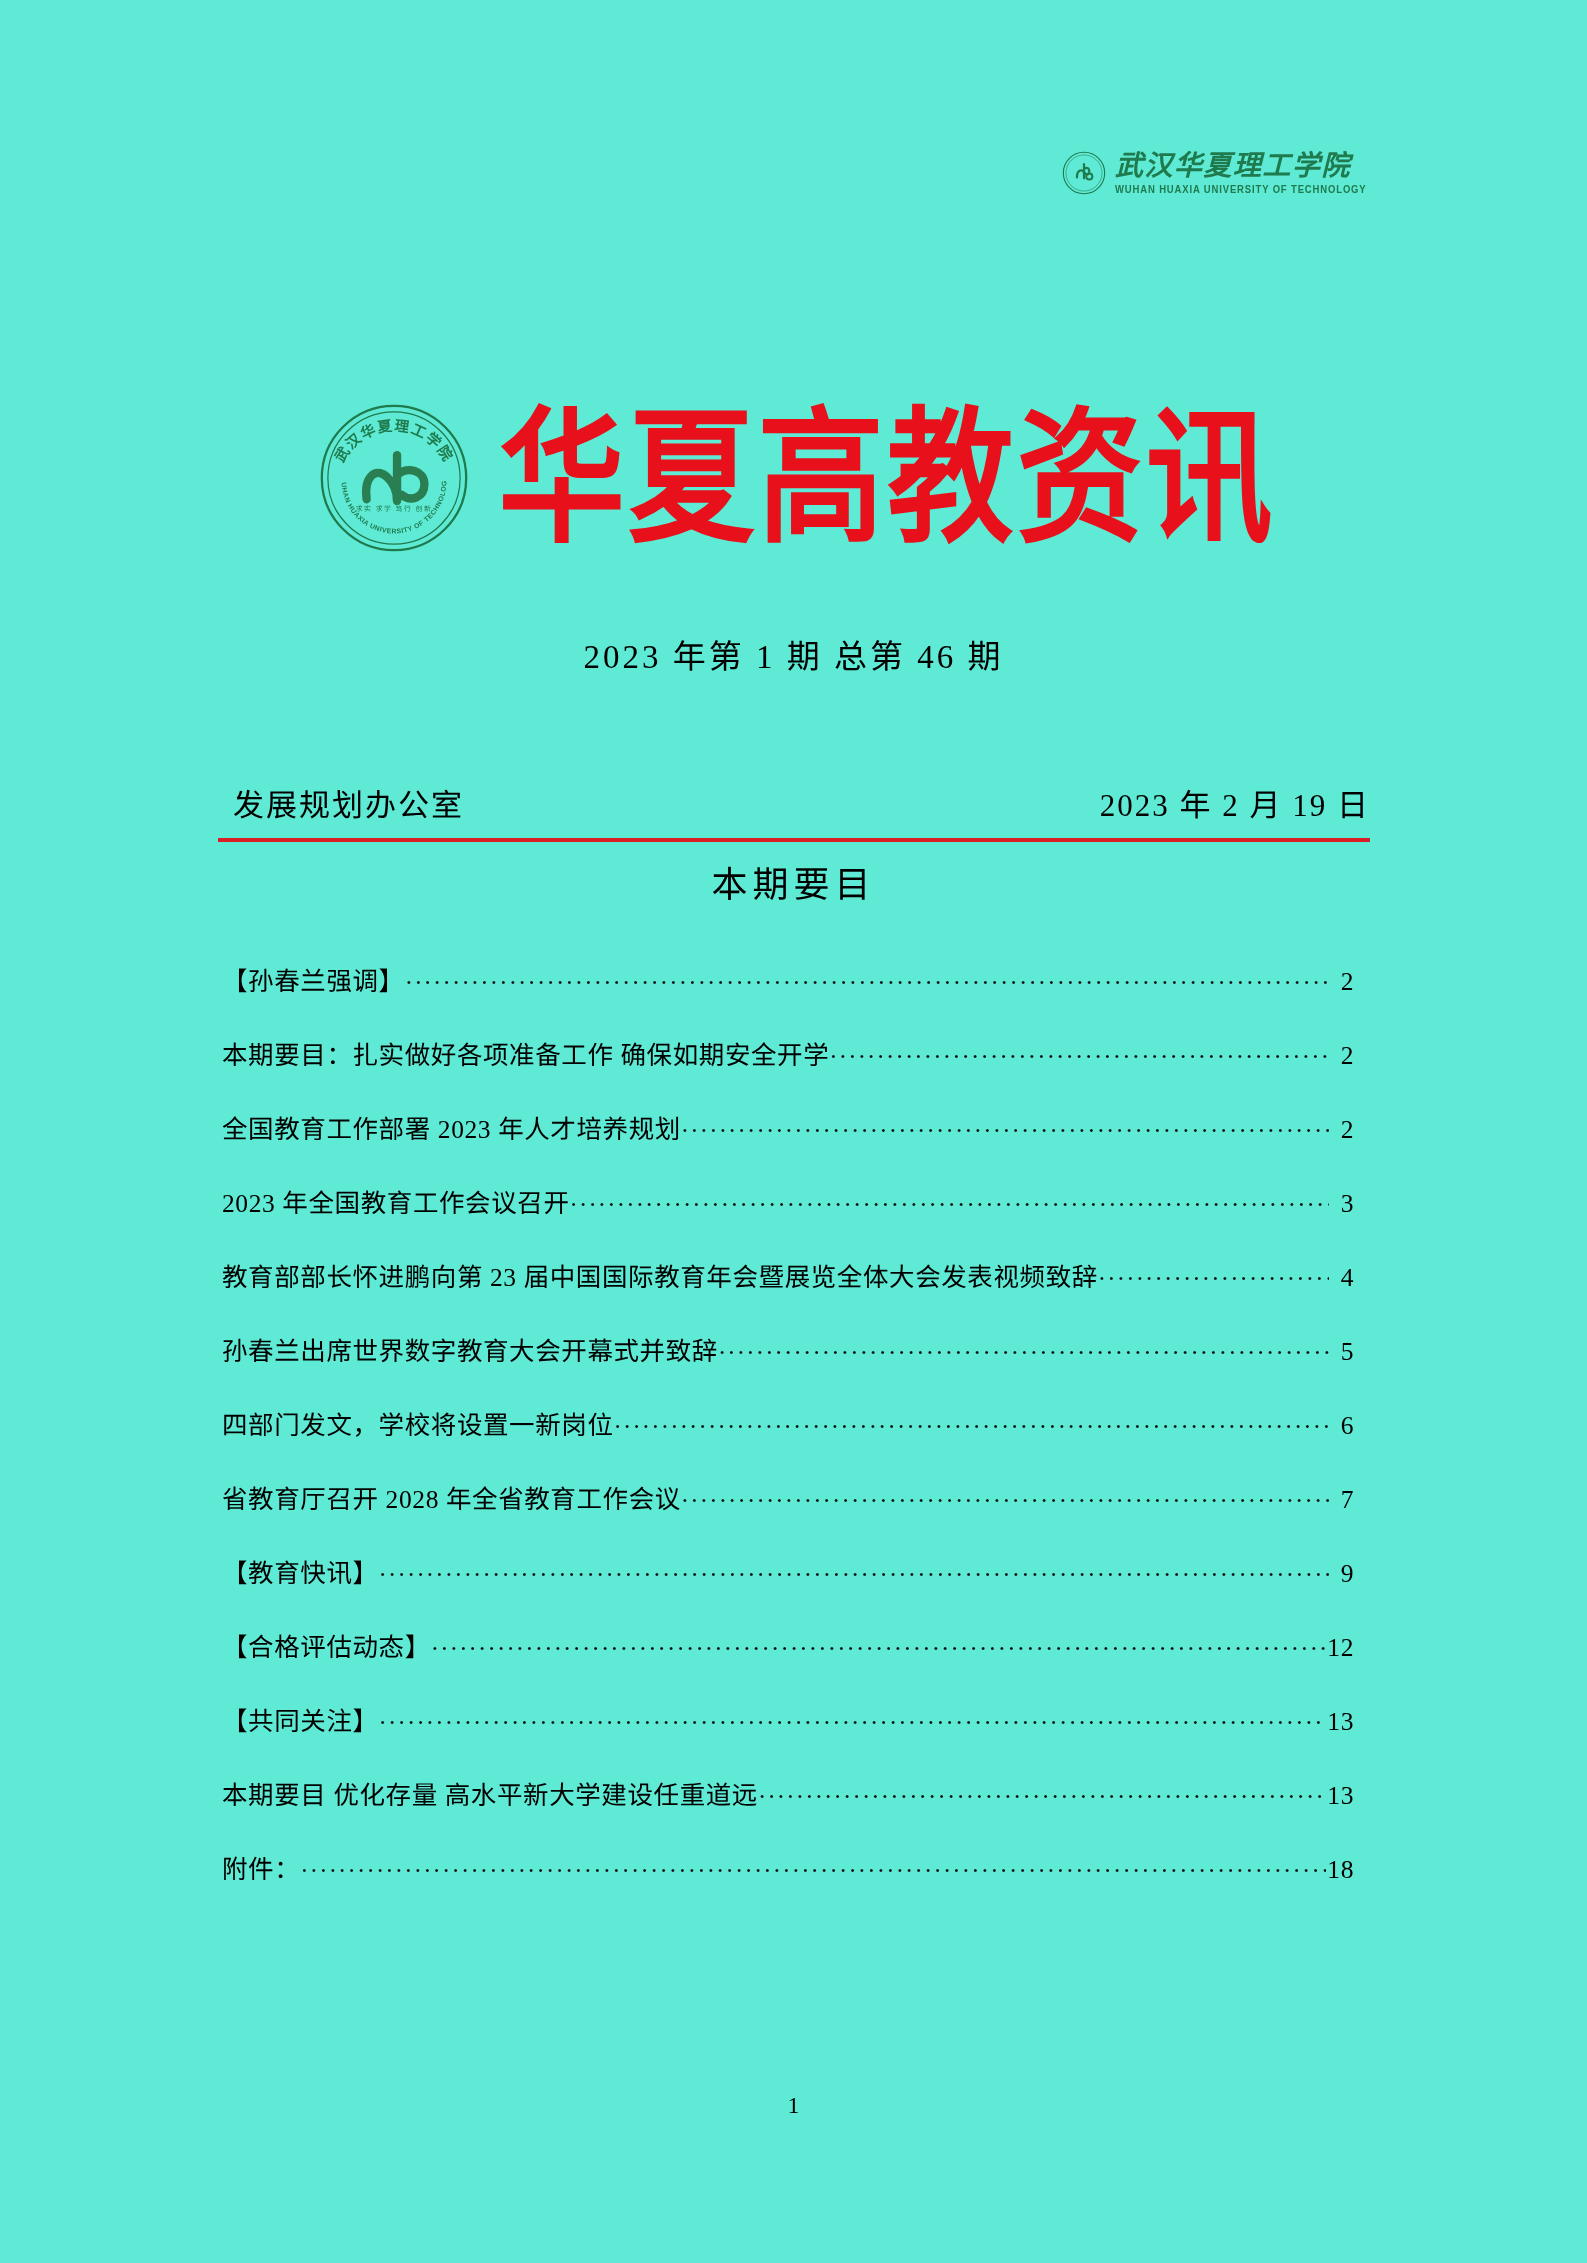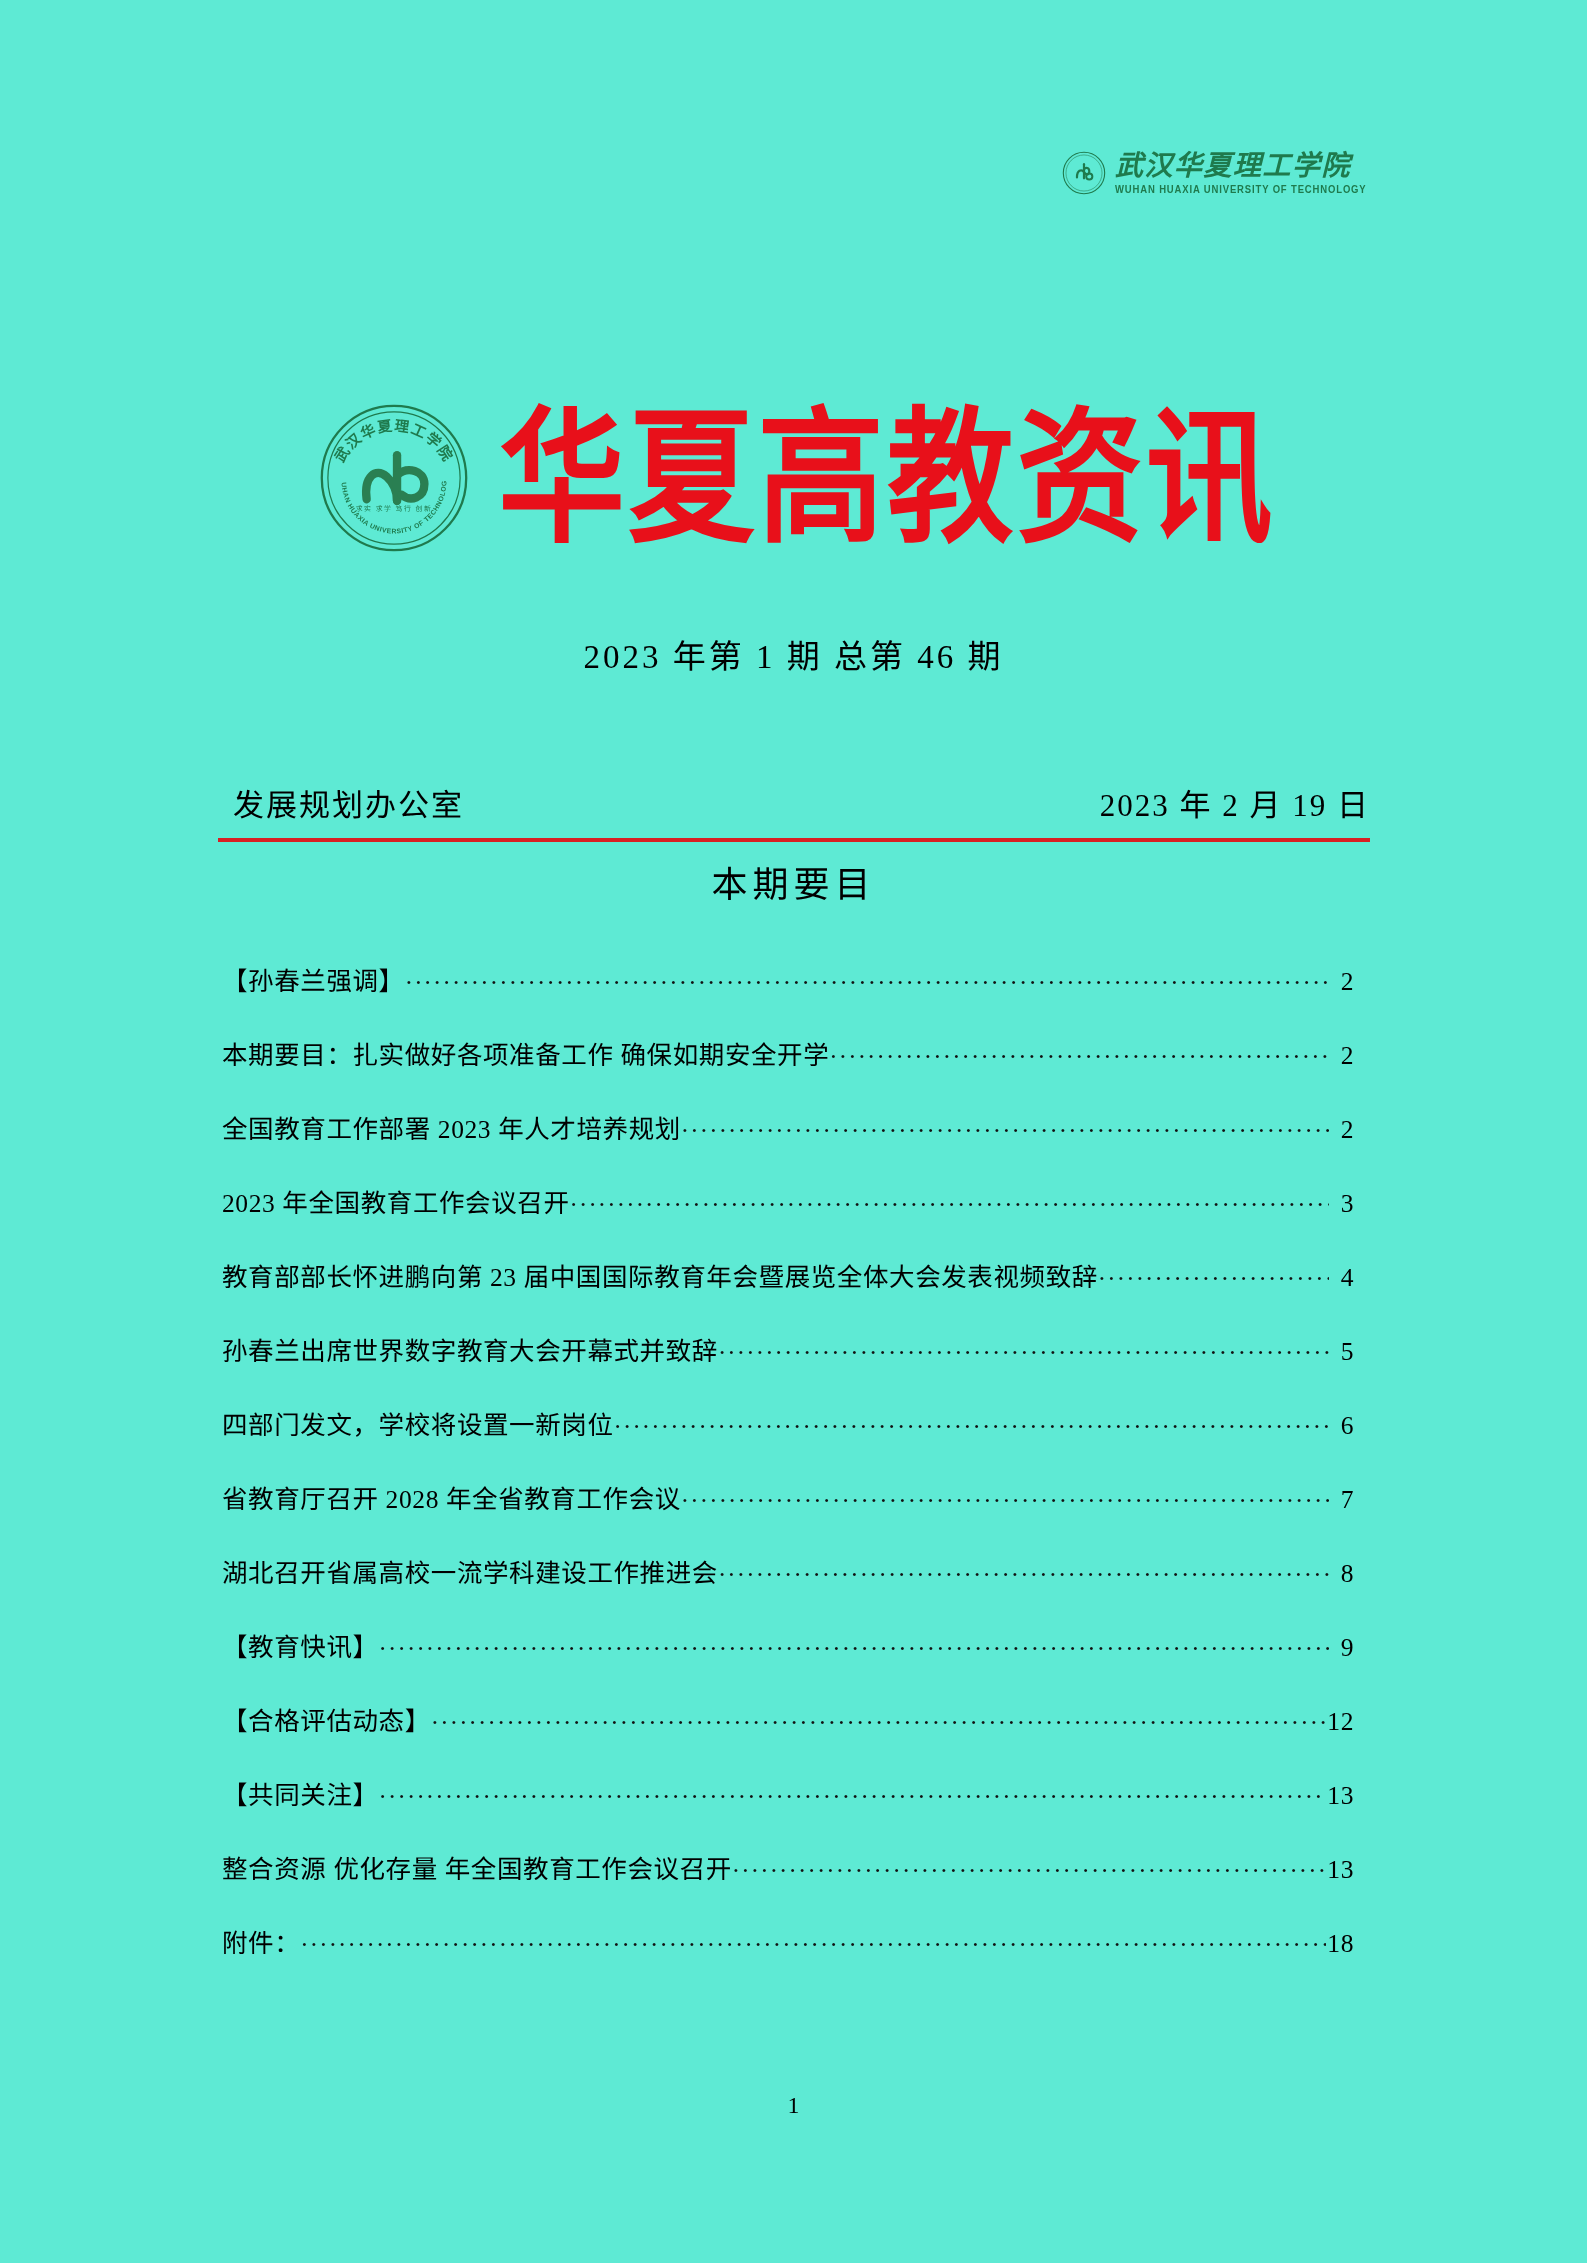--- a/index.html
+++ b/index.html
@@ -295,46 +295,41 @@
       <span class="toc-dots"></span>
       <span class="toc-page">6</span>
     </div>
 
     <div class="toc-entry">
       <span class="toc-label">省教育厅召开 2028 年全省教育工作会议</span>
       <span class="toc-dots"></span>
       <span class="toc-page">7</span>
     </div>
 
-    <div class="toc-entry">
-      <span class="toc-label">湖北召开省属高校一流学科建设工作推进会</span>
-      <span class="toc-dots"></span>
-      <span class="toc-page">8</span>
-    </div>
 
     <div class="toc-entry">
       <span class="toc-label">【教育快讯】</span>
       <span class="toc-dots"></span>
       <span class="toc-page">9</span>
     </div>
 
     <div class="toc-entry">
       <span class="toc-label">【合格评估动态】</span>
       <span class="toc-dots"></span>
       <span class="toc-page">12</span>
     </div>
 
     <div class="toc-entry">
       <span class="toc-label">【共同关注】</span>
       <span class="toc-dots"></span>
       <span class="toc-page">13</span>
     </div>
 
     <div class="toc-entry">
-      <span class="toc-label">整合资源  优化存量 年全国教育工作会议召开</span>
+      <span class="toc-label">本期要目  优化存量 高水平新大学建设任重道远</span>
       <span class="toc-dots"></span>
       <span class="toc-page">13</span>
     </div>
 
     <div class="toc-entry">
       <span class="toc-label">附件：</span>
       <span class="toc-dots"></span>
       <span class="toc-page">18</span>
     </div>
 

